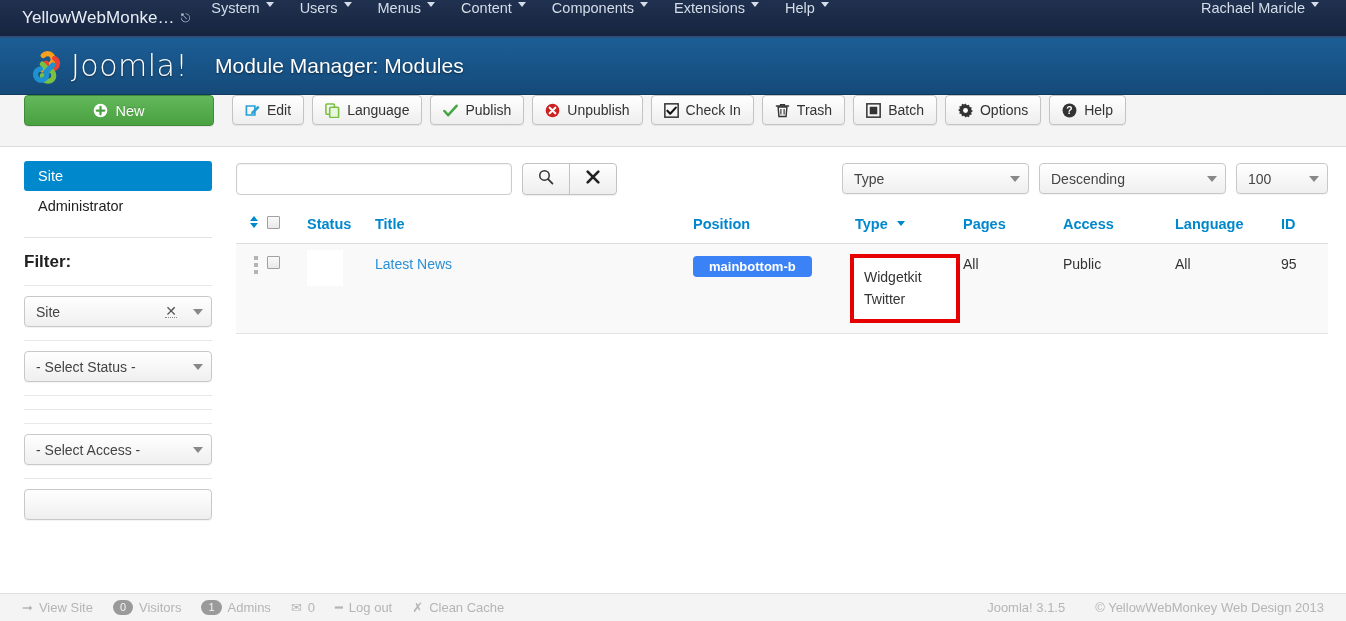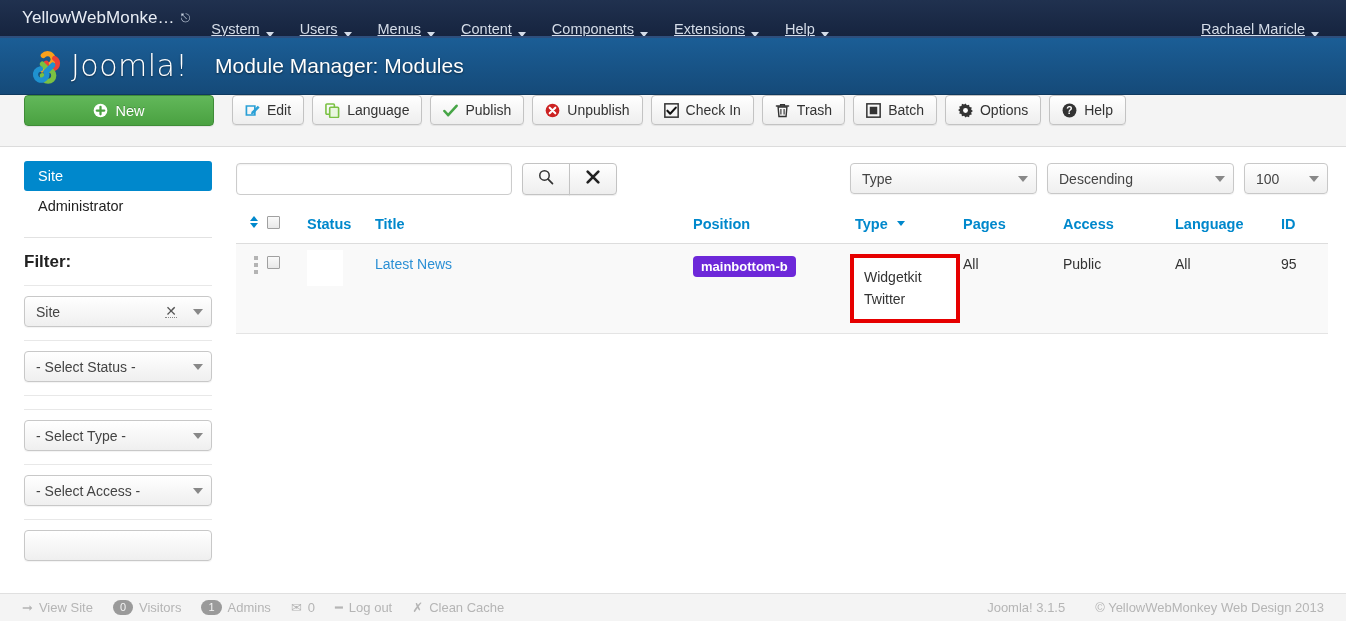--- a/index.html
+++ b/index.html
@@ -23,23 +23,22 @@
     height: 2px; background: #2e4f7d;
   }
   .brand {
     color: #e8edf5; font-size: 17px; padding: 0 8px 0 22px;
     display: flex; align-items: center; gap: 6px;
     letter-spacing: .1px;
   }
   .brand .ext-icon { font-size: 12px; color: #cdd8e6; }
   .navitem {
     color: #d5dde9; font-size: 14.5px; padding: 0 13px;
-    display: flex; align-items: flex-end; gap: 6px; height: 37px;
+    display: flex; align-items: flex-start; gap: 6px; height: 37px;
     cursor: pointer;
-    text-decoration: underline;
   }
   .caret {
     width: 0; height: 0; border-left: 4px solid transparent;
     border-right: 4px solid transparent; border-top: 5px solid #d5dde9;
     display: inline-block; margin-top: 2px;
   }
   #usermenu { margin-left: auto; margin-right: 14px; }
 
   
   #header {
@@ -124,21 +123,21 @@
     width: 48px; height: 32px; border: 1px solid #c3c3c3; border-radius: 4px;
     background: linear-gradient(#fff, #eee);
     display: flex; align-items: center; justify-content: center; cursor: pointer;
     box-shadow: 0 1px 1px rgba(0,0,0,.07);
   }
   #search-go { margin-left: 10px; border-radius: 4px 0 0 4px; }
   #search-clear { border-radius: 0 4px 4px 0; margin-left: -1px; }
   #right-filters { margin-left: auto; display: flex; gap: 10px; }
   #f-type { width: 187px; }
   #f-order { width: 187px; }
-  #f-limit { width: 84px; }
+  #f-limit { width: 92px; }
 
   
   table { width: 100%; border-collapse: collapse; margin-top: 14px; }
   thead th {
     font-size: 14.5px; color: #0088cc; font-weight: bold;
     text-align: left; padding: 6px 4px 11px 4px;
     border-bottom: 1px solid #dddddd; white-space: nowrap;
   }
   tbody td {
     font-size: 14px; color: #333; padding: 12px 4px;
@@ -165,22 +164,22 @@
   }
   .drag-dots { display: inline-block; width: 4px; }
   .drag-dots span {
     display: block; width: 4px; height: 4px; background: #b4b4b4;
     margin-bottom: 3px;
   }
   .status-box {
     width: 36px; height: 36px; background: #fff; display: inline-block;
   }
   .badge-pos {
-    display: inline-block; background: #6d28d9; color: #fff;
-    font-size: 13px; font-weight: bold; padding: 3px 8px;
+    display: inline-block; background: #3b82f6; color: #fff;
+    font-size: 13px; font-weight: bold; padding: 3px 16px;
     border-radius: 4px; white-space: nowrap;
   }
   .cell-type-hl {
     border: 4px solid #e60000; background: #fff;
     padding: 9px 8px 9px 10px; margin: -13px -5px;
     line-height: 1.55; position: relative; z-index: 2;
   }
   td.type-cell { padding: 23px 4px; }
 
   
@@ -381,24 +380,20 @@
     <div class="filter-hr"></div>
 
     <div class="select-box">
       <span class="lbl">- Select Status -</span>
       <span class="sel-caret"></span>
     </div>
     <div class="filter-hr"></div>
 
     <div class="filter-hr"></div>
 
-    <div class="select-box">
-      <span class="lbl">- Select Type -</span>
-      <span class="sel-caret"></span>
-    </div>
     <div class="filter-hr"></div>
 
     <div class="select-box">
       <span class="lbl">- Select Access -</span>
       <span class="sel-caret"></span>
     </div>
     <div class="filter-hr"></div>
     <div class="select-box"></div>
   </div>
 

